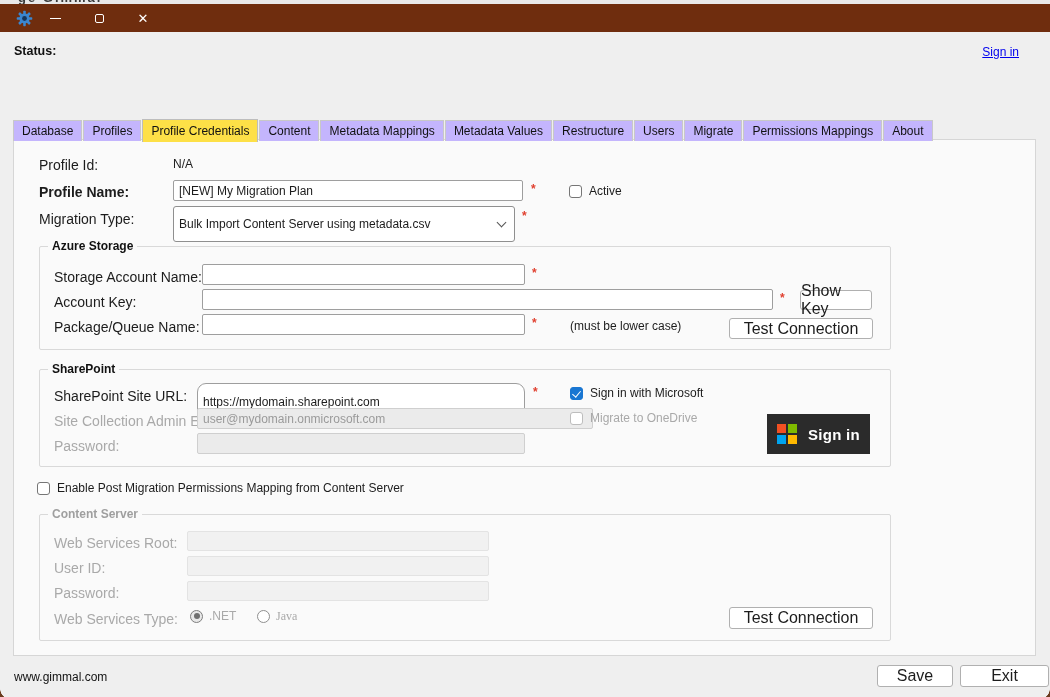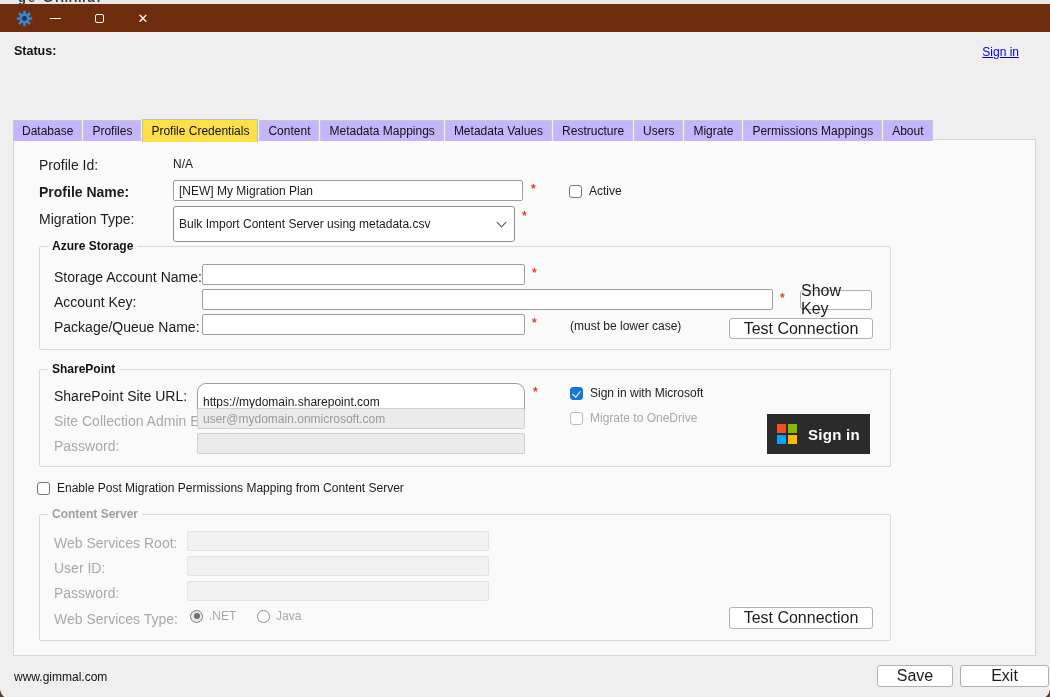--- a/index.html
+++ b/index.html
@@ -185,21 +185,21 @@
 
       <div class="lbl" style="left:14px; top:18px;">SharePoint Site URL:</div>
       <input class="tb" style="left: 157px; top: 13px; width: 328px; height: 38px; border-radius: 9px;" value="https://mydomain.sharepoint.com">
       <span class="req" style="left:493px; top:15px;">*</span>
       <div class="chk-row" style="left:530px; top:16px;">
         <span class="cb checked"></span>
         <span class="chk-label">Sign in with Microsoft</span>
       </div>
 
       <div class="lbl dis" style="left:14px; top:43px;">Site Collection Admin Email:</div>
-      <input class="tb dis1" style="left: 157px; top: 38px; width: 328px; height: 21px;" disabled="" value="user@mydomain.onmicrosoft.com">
+      <input class="tb dis1" style="left: 157px; top: 38px; width: 396px; height: 21px;" disabled="" value="user@mydomain.onmicrosoft.com">
       <div class="chk-row" style="left:530px; top:41px;">
         <span class="cb dis"></span>
         <span class="chk-label dis">Migrate to OneDrive</span>
       </div>
 
       <div class="lbl dis" style="left:14px; top:68px;">Password:</div>
       <input class="tb dis1" style="left: 157px; top: 63px; width: 328px; height: 21px;" disabled="" value="">
 
       <div class="ms-btn" style="left:727px; top:44px; width:103px; height:40px;">
         <span class="ms-logo">
@@ -227,21 +227,21 @@
       <input class="tb dis2" style="left: 147px; top: 41px; width: 302px; height: 20px;" disabled="" value="">
 
       <div class="lbl dis" style="left:14px; top:70px;">Password:</div>
       <input class="tb dis2" style="left: 147px; top: 66px; width: 302px; height: 20px;" disabled="" value="">
 
       <div class="lbl dis" style="left:14px; top:96px;">Web Services Type:</div>
       <div class="radio-row" style="left:150px; top:94px;">
         <span class="rd sel"></span>
         <span class="rd-label">.NET</span>
       </div>
-      <div class="radio-row" style="left:217px; top:94px;">
+      <div class="radio-row" style="left:217px; top:94px;font-family:Liberation Serif, serif;">
         <span class="rd"></span>
         <span class="rd-label">Java</span>
       </div>
       <div class="btn" style="left:689px; top:92px; width:144px; height:22px;">Test Connection</div>
     </div>
 
   </div>
 
   <div class="site-link">www.gimmal.com</div>
   <div class="btn btn-footer" style="left:877px; top:665px; width:76px;">Save</div>

